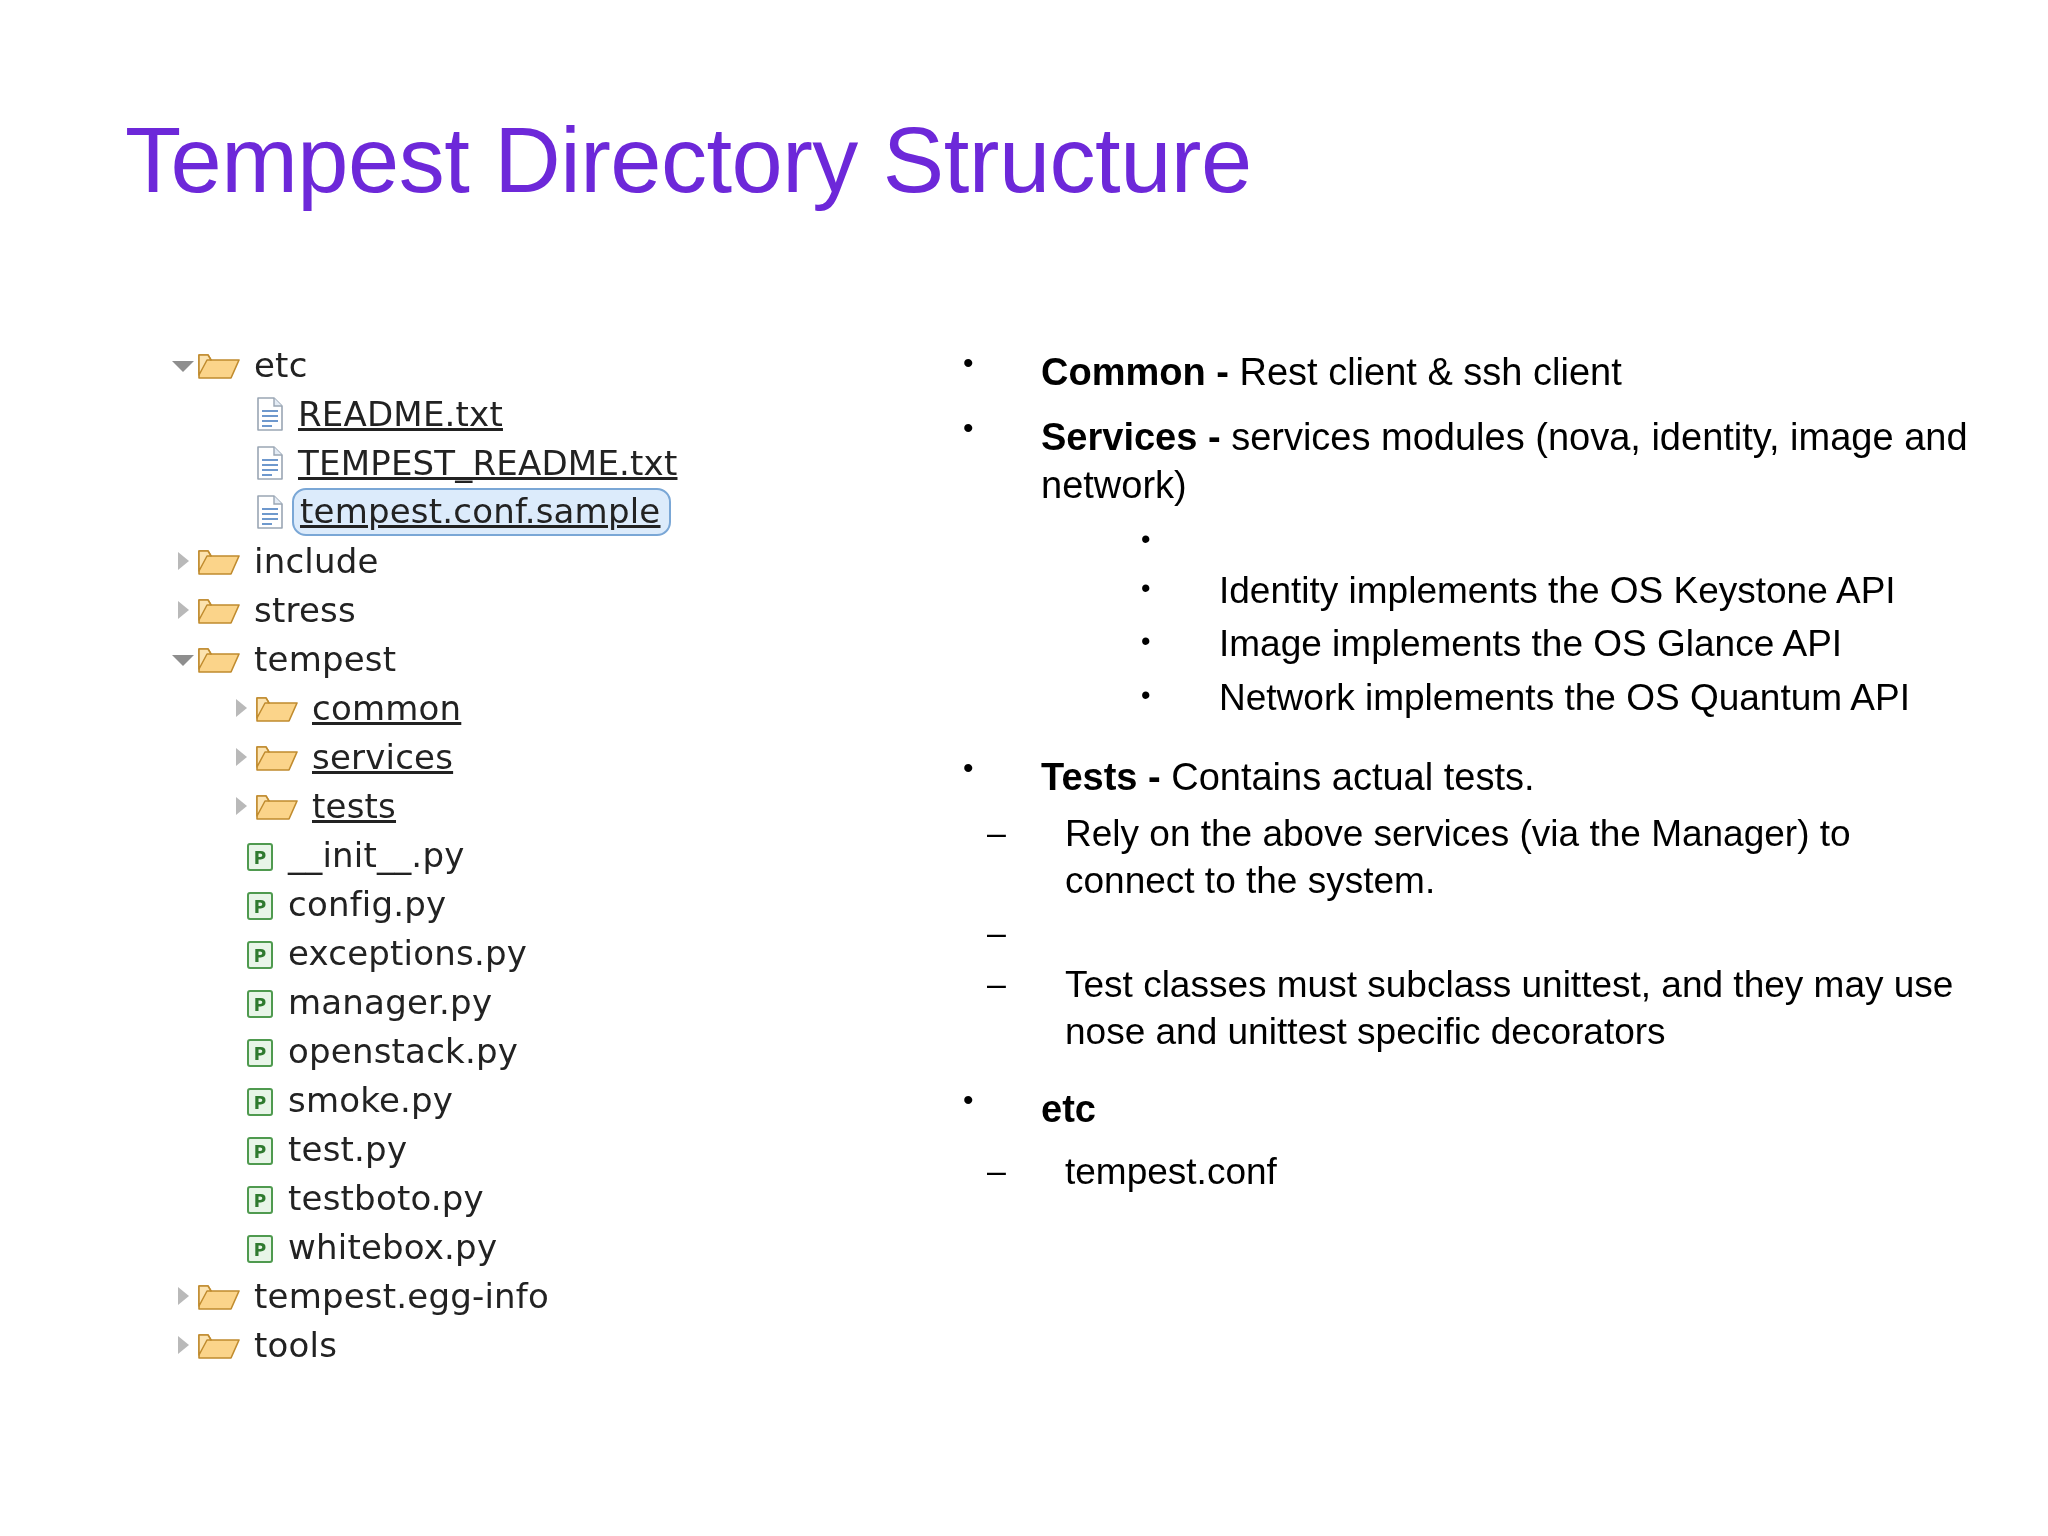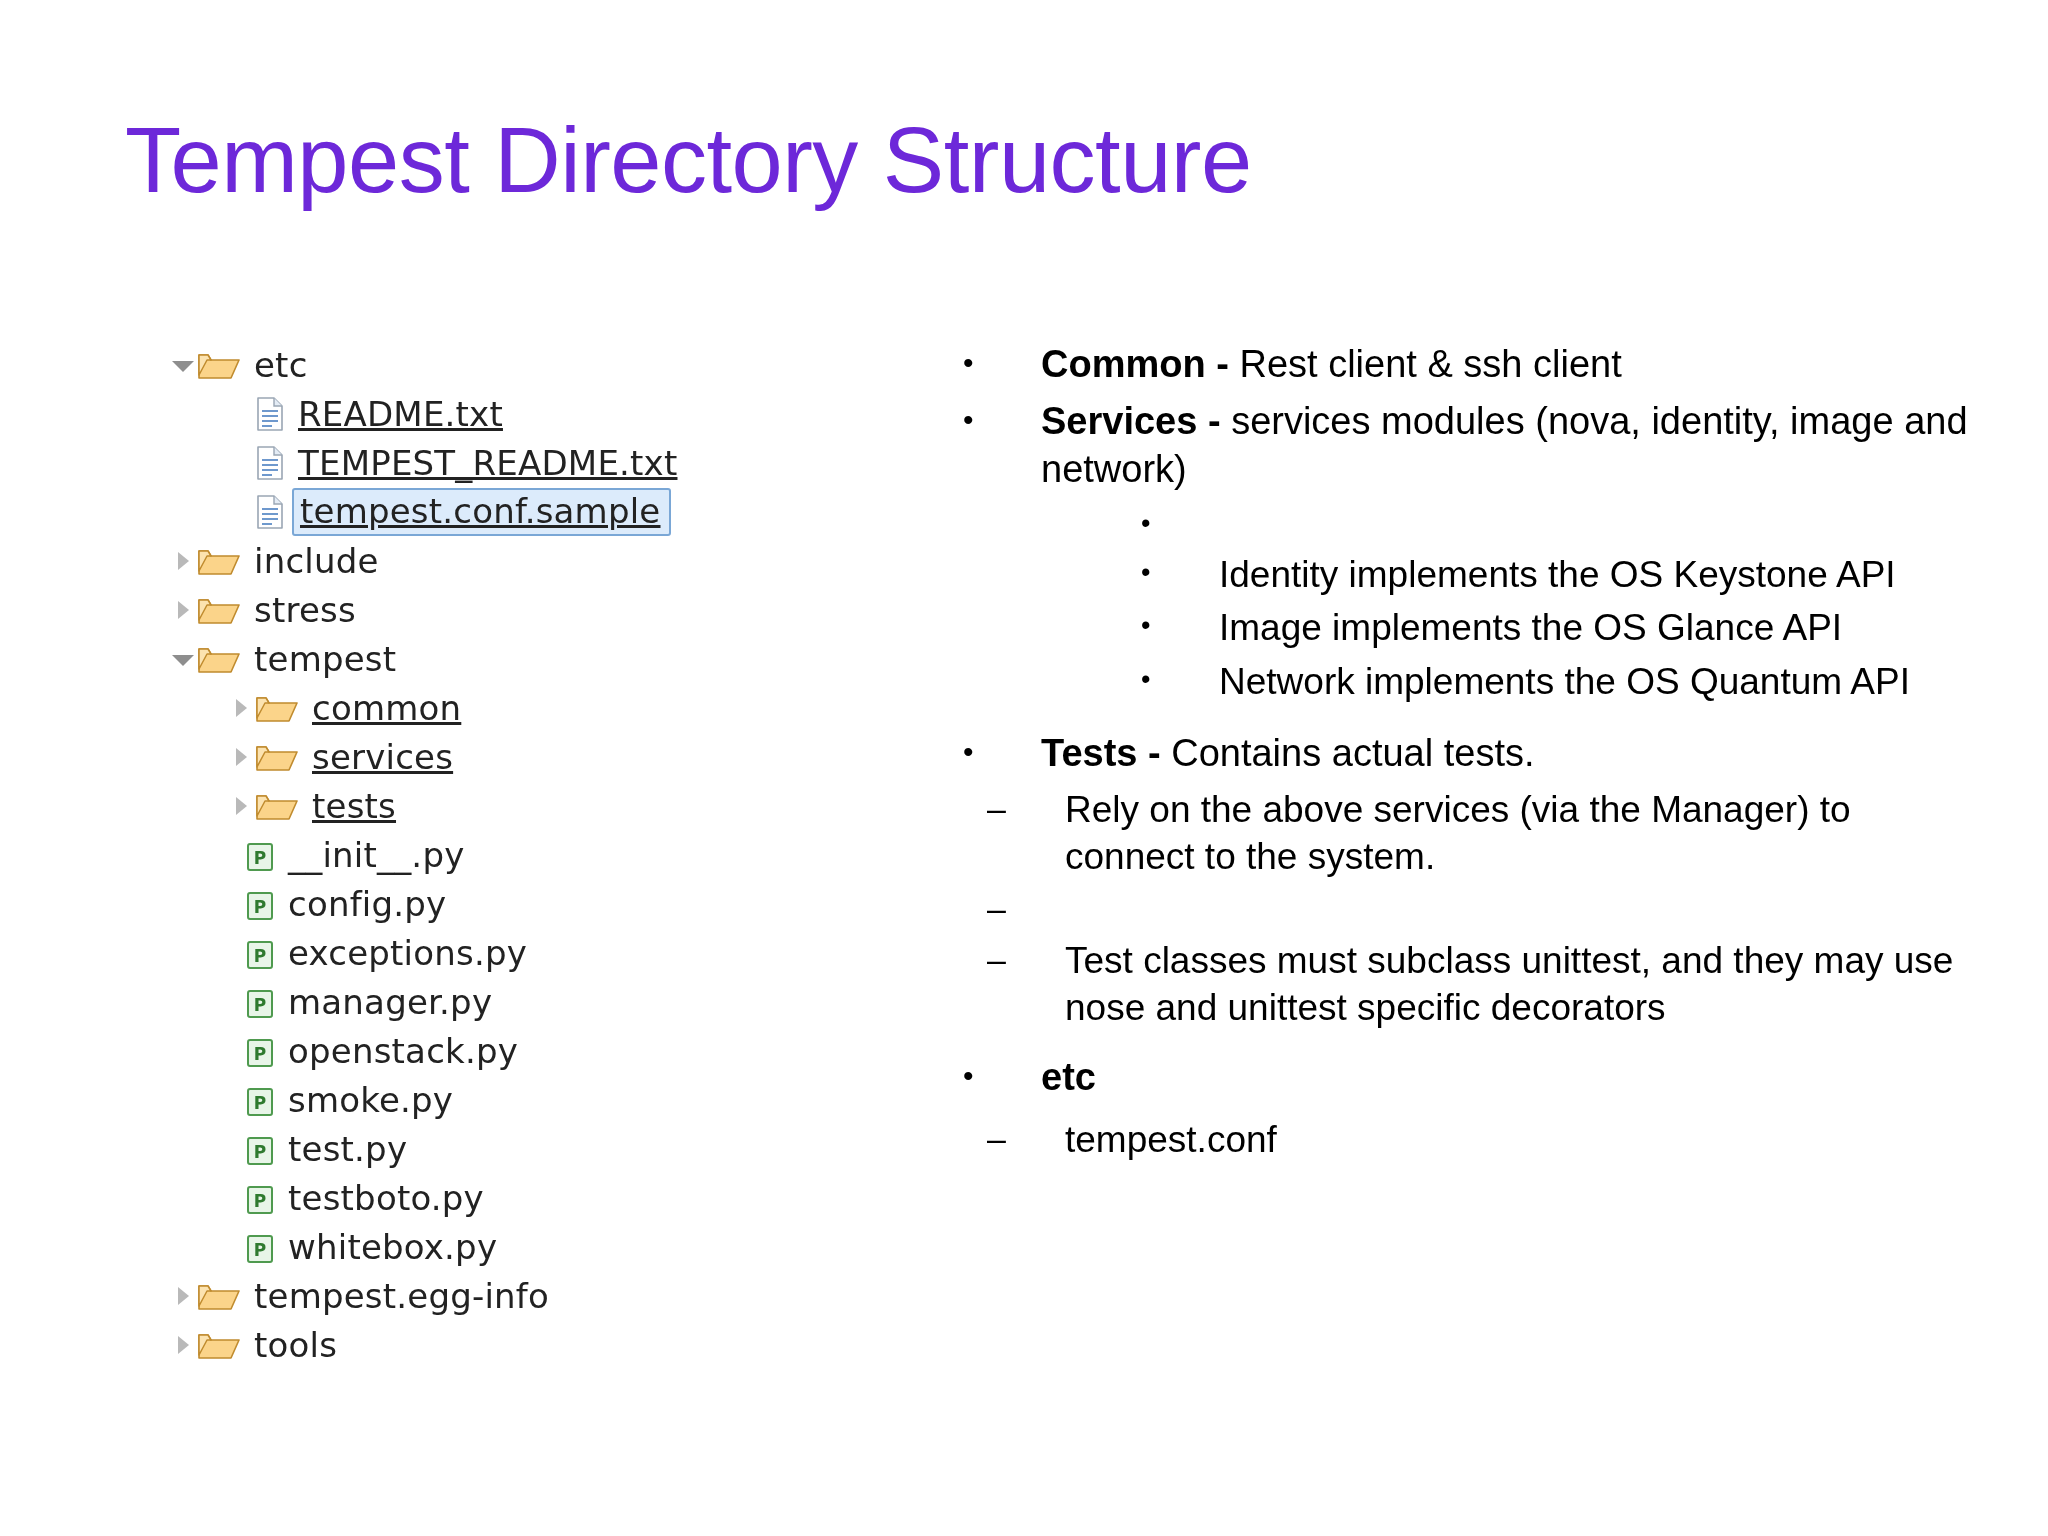--- a/index.html
+++ b/index.html
@@ -87,21 +87,21 @@
     width: 28px;
     height: 30px;
   }
   .tree-label {
     padding-left: 2px;
     letter-spacing: 0.2px;
   }
   .tree-row.selected .tree-label {
     background: #dcebfb;
     border: 2px solid #7aa7d6;
-    border-radius: 3px;
+    border-radius: 14px;
     padding: 1px 8px 3px 6px;
     margin-left: -4px;
   }
   .indent-1 { padding-left: 0px; }
   .indent-2 { padding-left: 58px; text-decoration: underline; }
   .indent-3 { padding-left: 48px; }
 
   
   .bullets {
     position: absolute;
@@ -116,21 +116,21 @@
     display: flex;
     margin-bottom: 8px;
   }
   .b1 .dot {
     flex: 0 0 78px;
     font-size: 30px;
     line-height: 1.55;
     text-align: left;
     padding-left: 18px;
   }
-  .b1 .txt { flex: 1; }
+  .b1 .txt { flex: 1; margin-top: 8px; }
   .b1 .txt b { font-weight: 700; }
 
   .b2 {
     display: flex;
     margin: 6px 0 6px 0;
     font-size: 37px;
   }
   .b2 .dot {
     flex: 0 0 78px;
     font-size: 27px;

